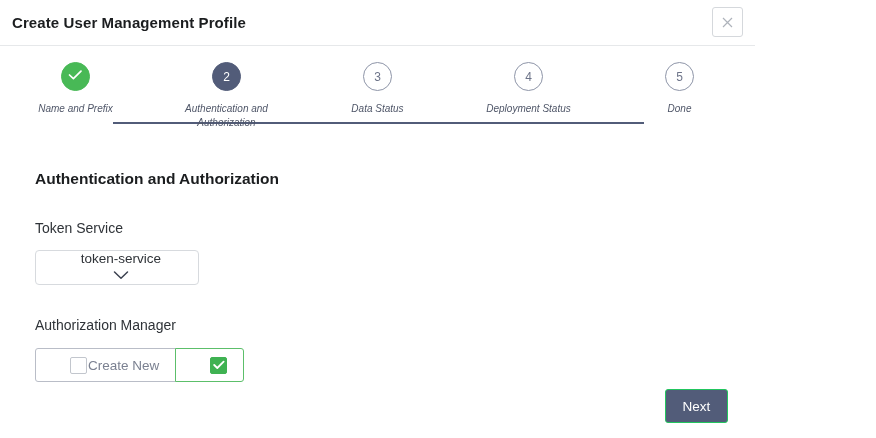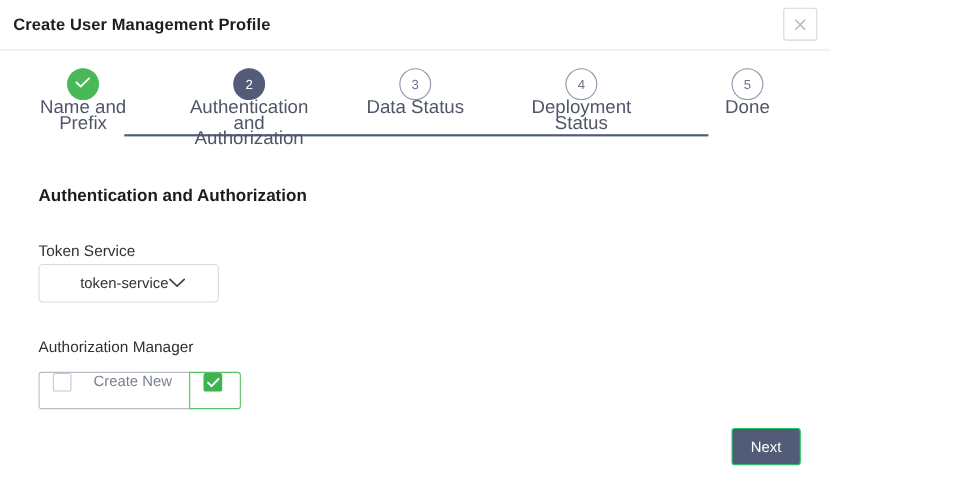--- a/index.html
+++ b/index.html
@@ -107,75 +107,79 @@
     background: #525c79;
     border: 1px solid #525c79;
     color: #ffffff;
   }
   .step-circle.upcoming {
     background: #ffffff;
     border: 1px solid #8e95a8;
     color: #6d7489;
   }
   .step-label {
-    font-size: 17px;
+    margin-top: 11px;
+    font-size: 10px;
     line-height: 14px;
     color: #4f5668;
     text-align: center;
     max-width: 110px;
+    font-style: italic;
   }
 
   
   .body {
     padding: 0 35px;
   }
   .section-heading {
     margin-top: 30px;
     font-size: 15.5px;
     font-weight: bold;
     color: #1b1d1f;
   }
   .field-label {
     margin-top: 32px;
     font-size: 14px;
     color: #2f3338;
   }
 
   
   .select {
-    margin-top: 4px;
+    margin-top: 14px;
     width: 164px;
     height: 35px;
     border: 1px solid #d7dade;
     border-radius: 4px;
     background: #ffffff;
     display: flex;
     align-items: center;
     justify-content: center;
     padding: 0 12px 0 20px;
     cursor: pointer;
+    flex-direction: column;
   }
   .select-value {
     font-size: 13.5px;
     color: #2f3338;
   }
   .chevron { display: block; }
 
   
   .segmented {
     margin-top: 15px;
     display: flex;
     align-items: stretch;
     width: fit-content;
   }
   .seg-item {
     height: 34px;
     display: flex;
-    gap: 20px;
-    padding: 0 16px 0 12px;
+    align-items: center;
+    gap: 1px;
+    padding: 0 16px 0 34px;
     background: #ffffff;
     cursor: pointer;
   }
   .seg-item.off {
     border: 1px solid #b9bdc7;
     border-radius: 3px 0 0 3px;
   }
   .seg-item.on {
     border: 1px solid #5cbf6a;
     border-radius: 0 3px 3px 0;

